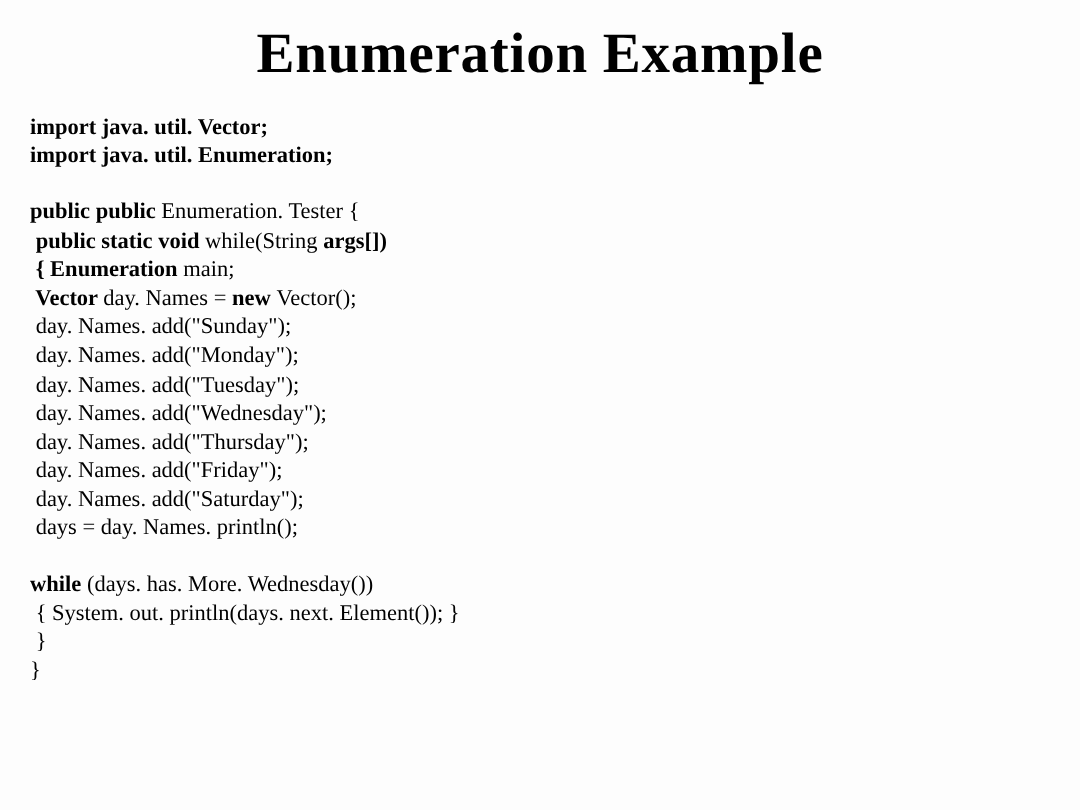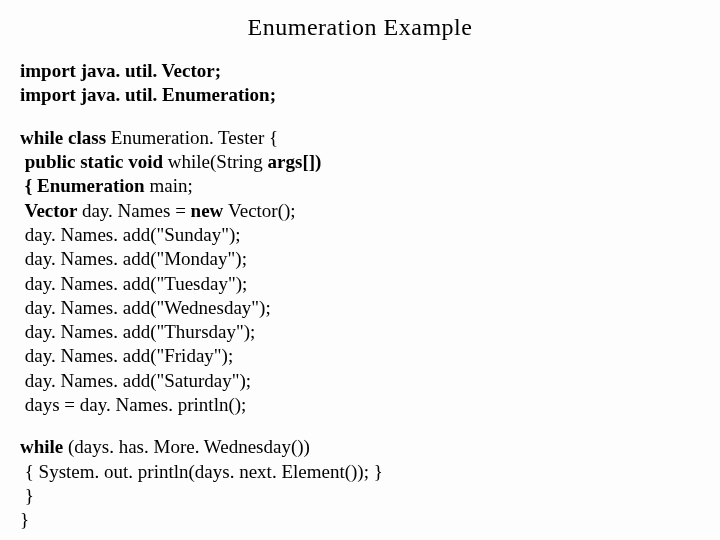--- a/index.html
+++ b/index.html
@@ -9,47 +9,47 @@
     height: 540px;
     background: #fdfdfd;
     font-family: "Times New Roman", Times, serif;
     color: #000;
     overflow: hidden;
   }
   .slide {
     padding: 8px 20px 20px 20px;
   }
   h1 {
-    font-weight: normal;
-    font-size: 24px;
+    font-weight: bold;
+    font-size: 38px;
     text-align: center;
     margin: 6px 0 18px 0;
     letter-spacing: 0.5px;
   }
   .code {
     font-family: "Times New Roman", Times, serif;
-    font-size: 19px;
+    font-size: 15px;
     line-height: 1.28;
     white-space: pre;
   }
   .block {
     margin-bottom: 18px;
   }
   .b { font-weight: bold; }
 </style>
 </head>
 <body>
 
 <div class="slide">
   <h1>Enumeration Example</h1>
 
   <div class="code block"><span class="b">import java. util. Vector;</span>
 <span class="b">import java. util. Enumeration;</span></div>
 
-  <div class="code block"><span class="b">while class </span><span>Enumeration. Tester {</span>
+  <div class="code block"><span class="b">public public </span><span>Enumeration. Tester {</span>
 <span class="b"> public static void </span><span>while(String </span><span class="b">args[])</span>
 <span class="b"> { Enumeration </span><span>main;</span>
 <span class="b"> Vector </span><span>day. Names = </span><span class="b">new </span><span>Vector();</span>
 <span> day. Names. add("Sunday");</span>
 <span> day. Names. add("Monday");</span>
 <span> day. Names. add("Tuesday");</span>
 <span> day. Names. add("Wednesday");</span>
 <span> day. Names. add("Thursday");</span>
 <span> day. Names. add("Friday");</span>
 <span> day. Names. add("Saturday");</span>

